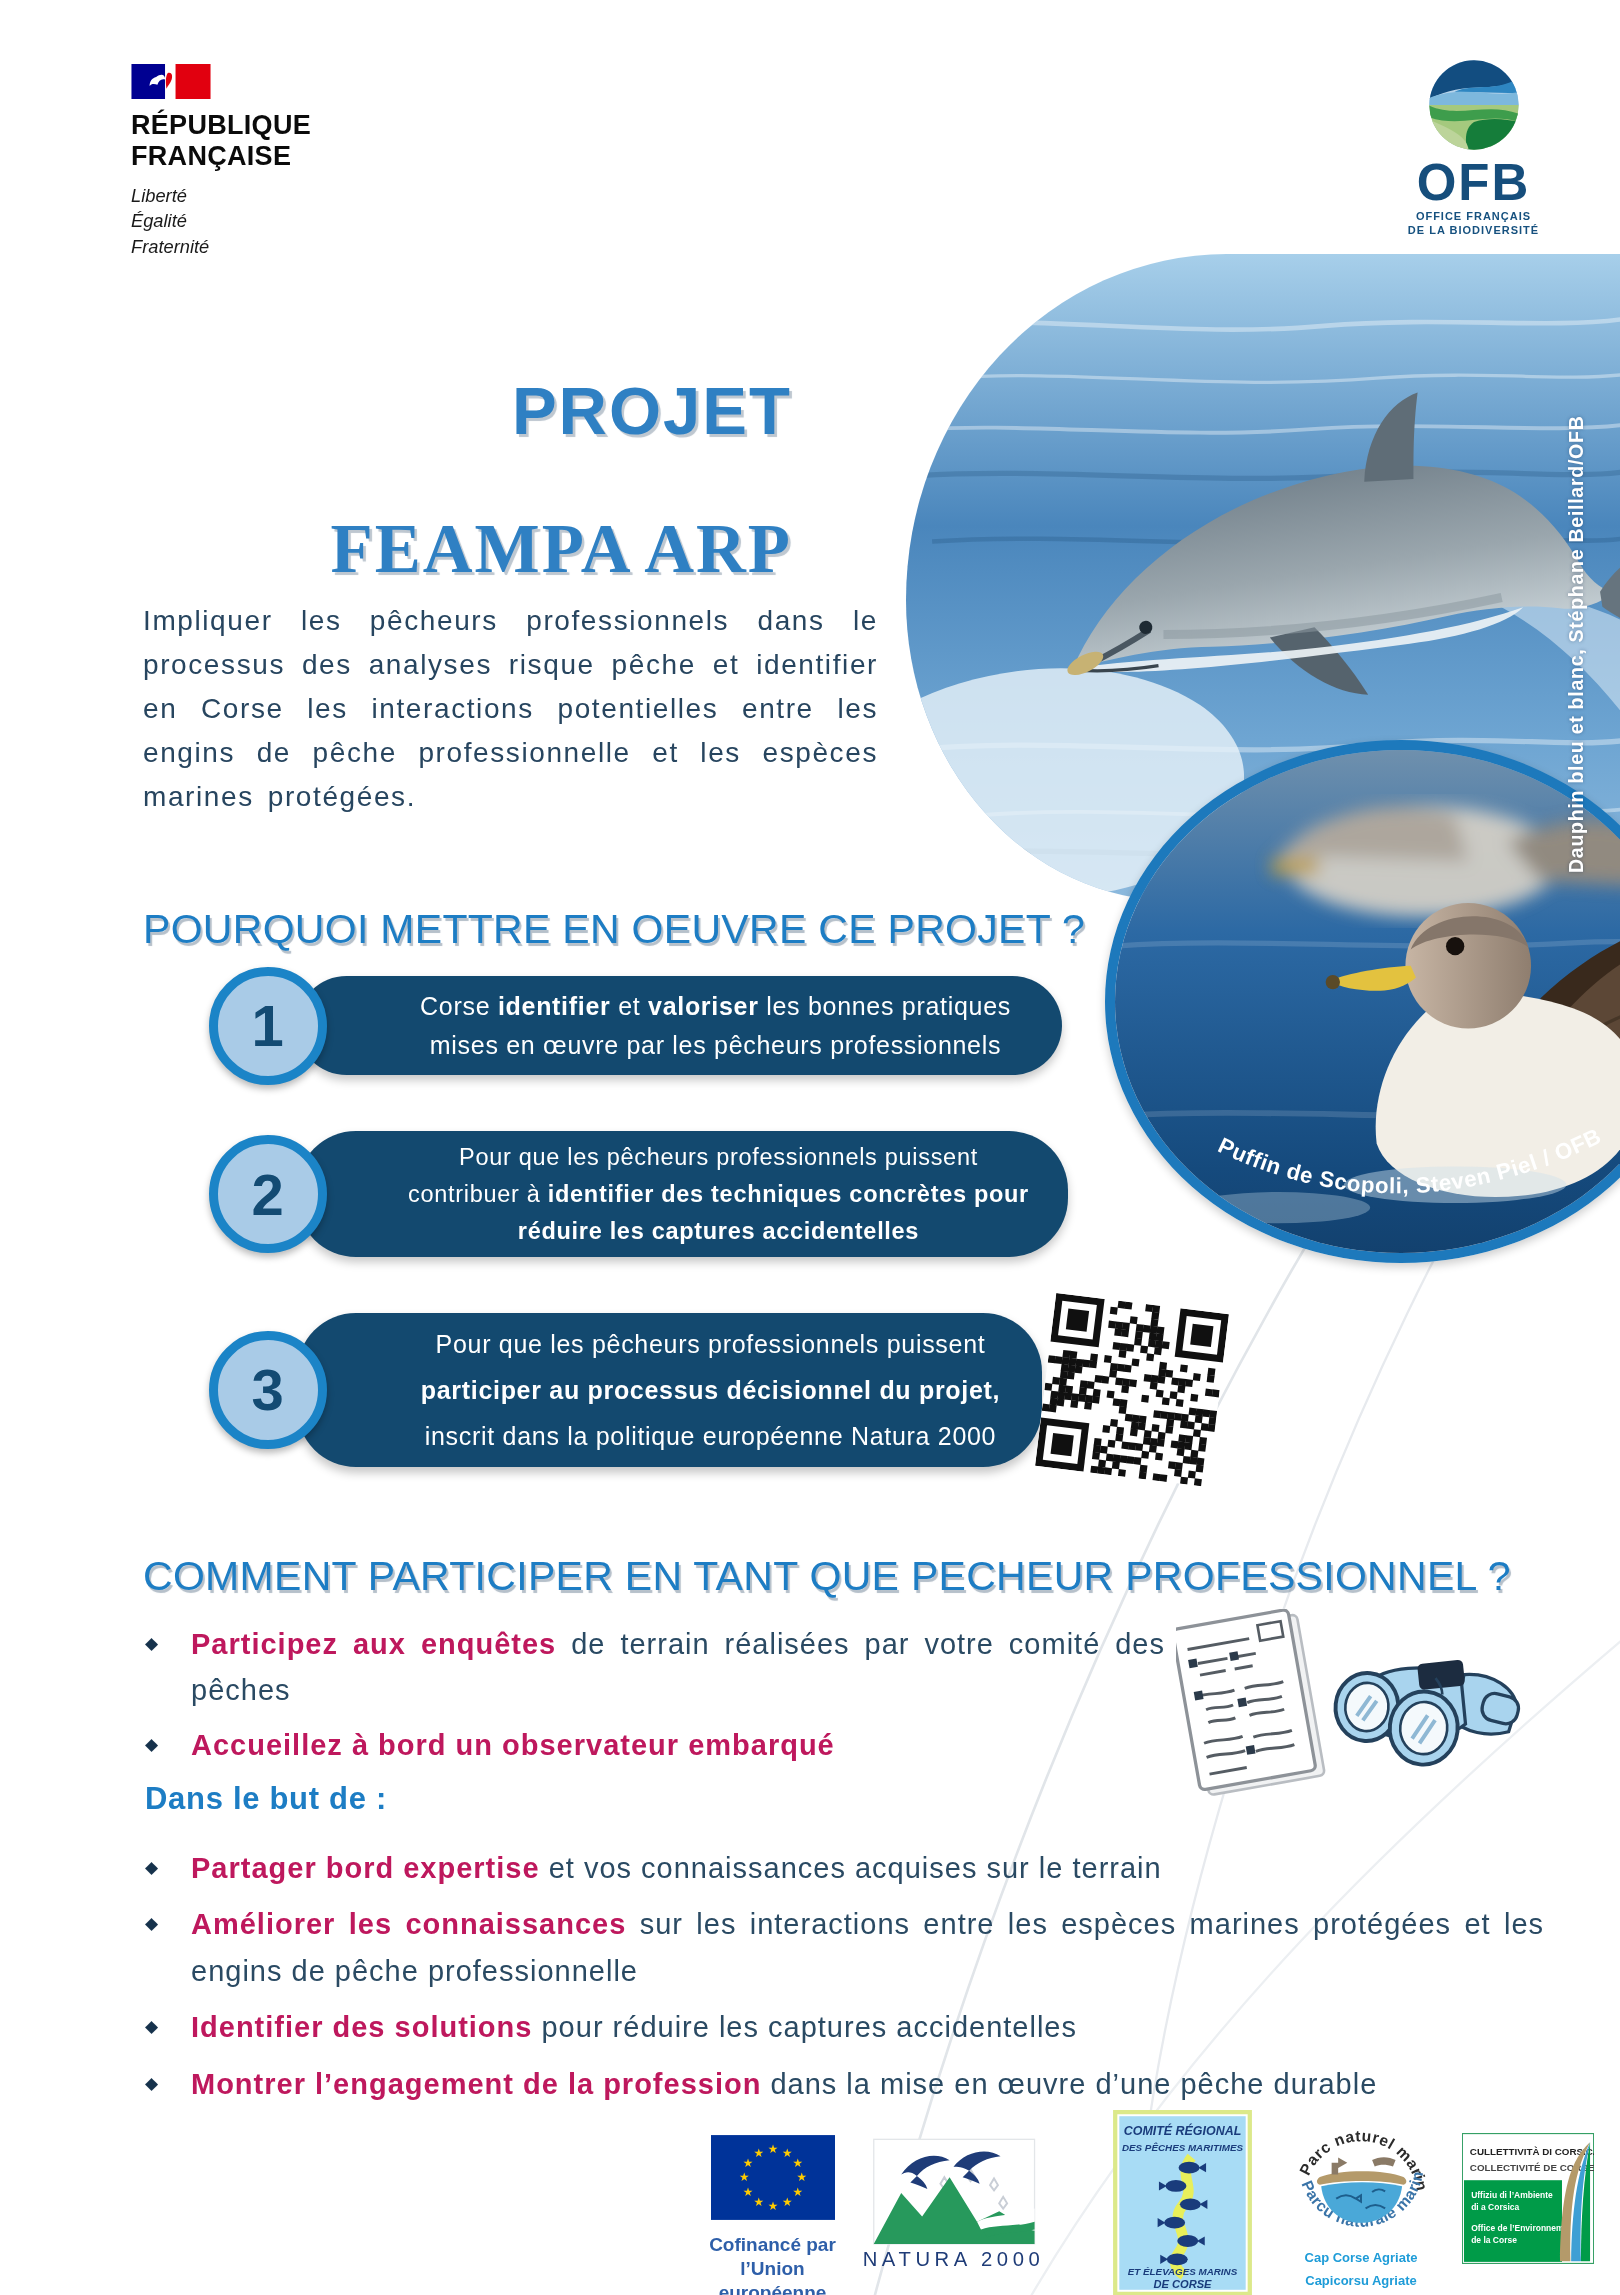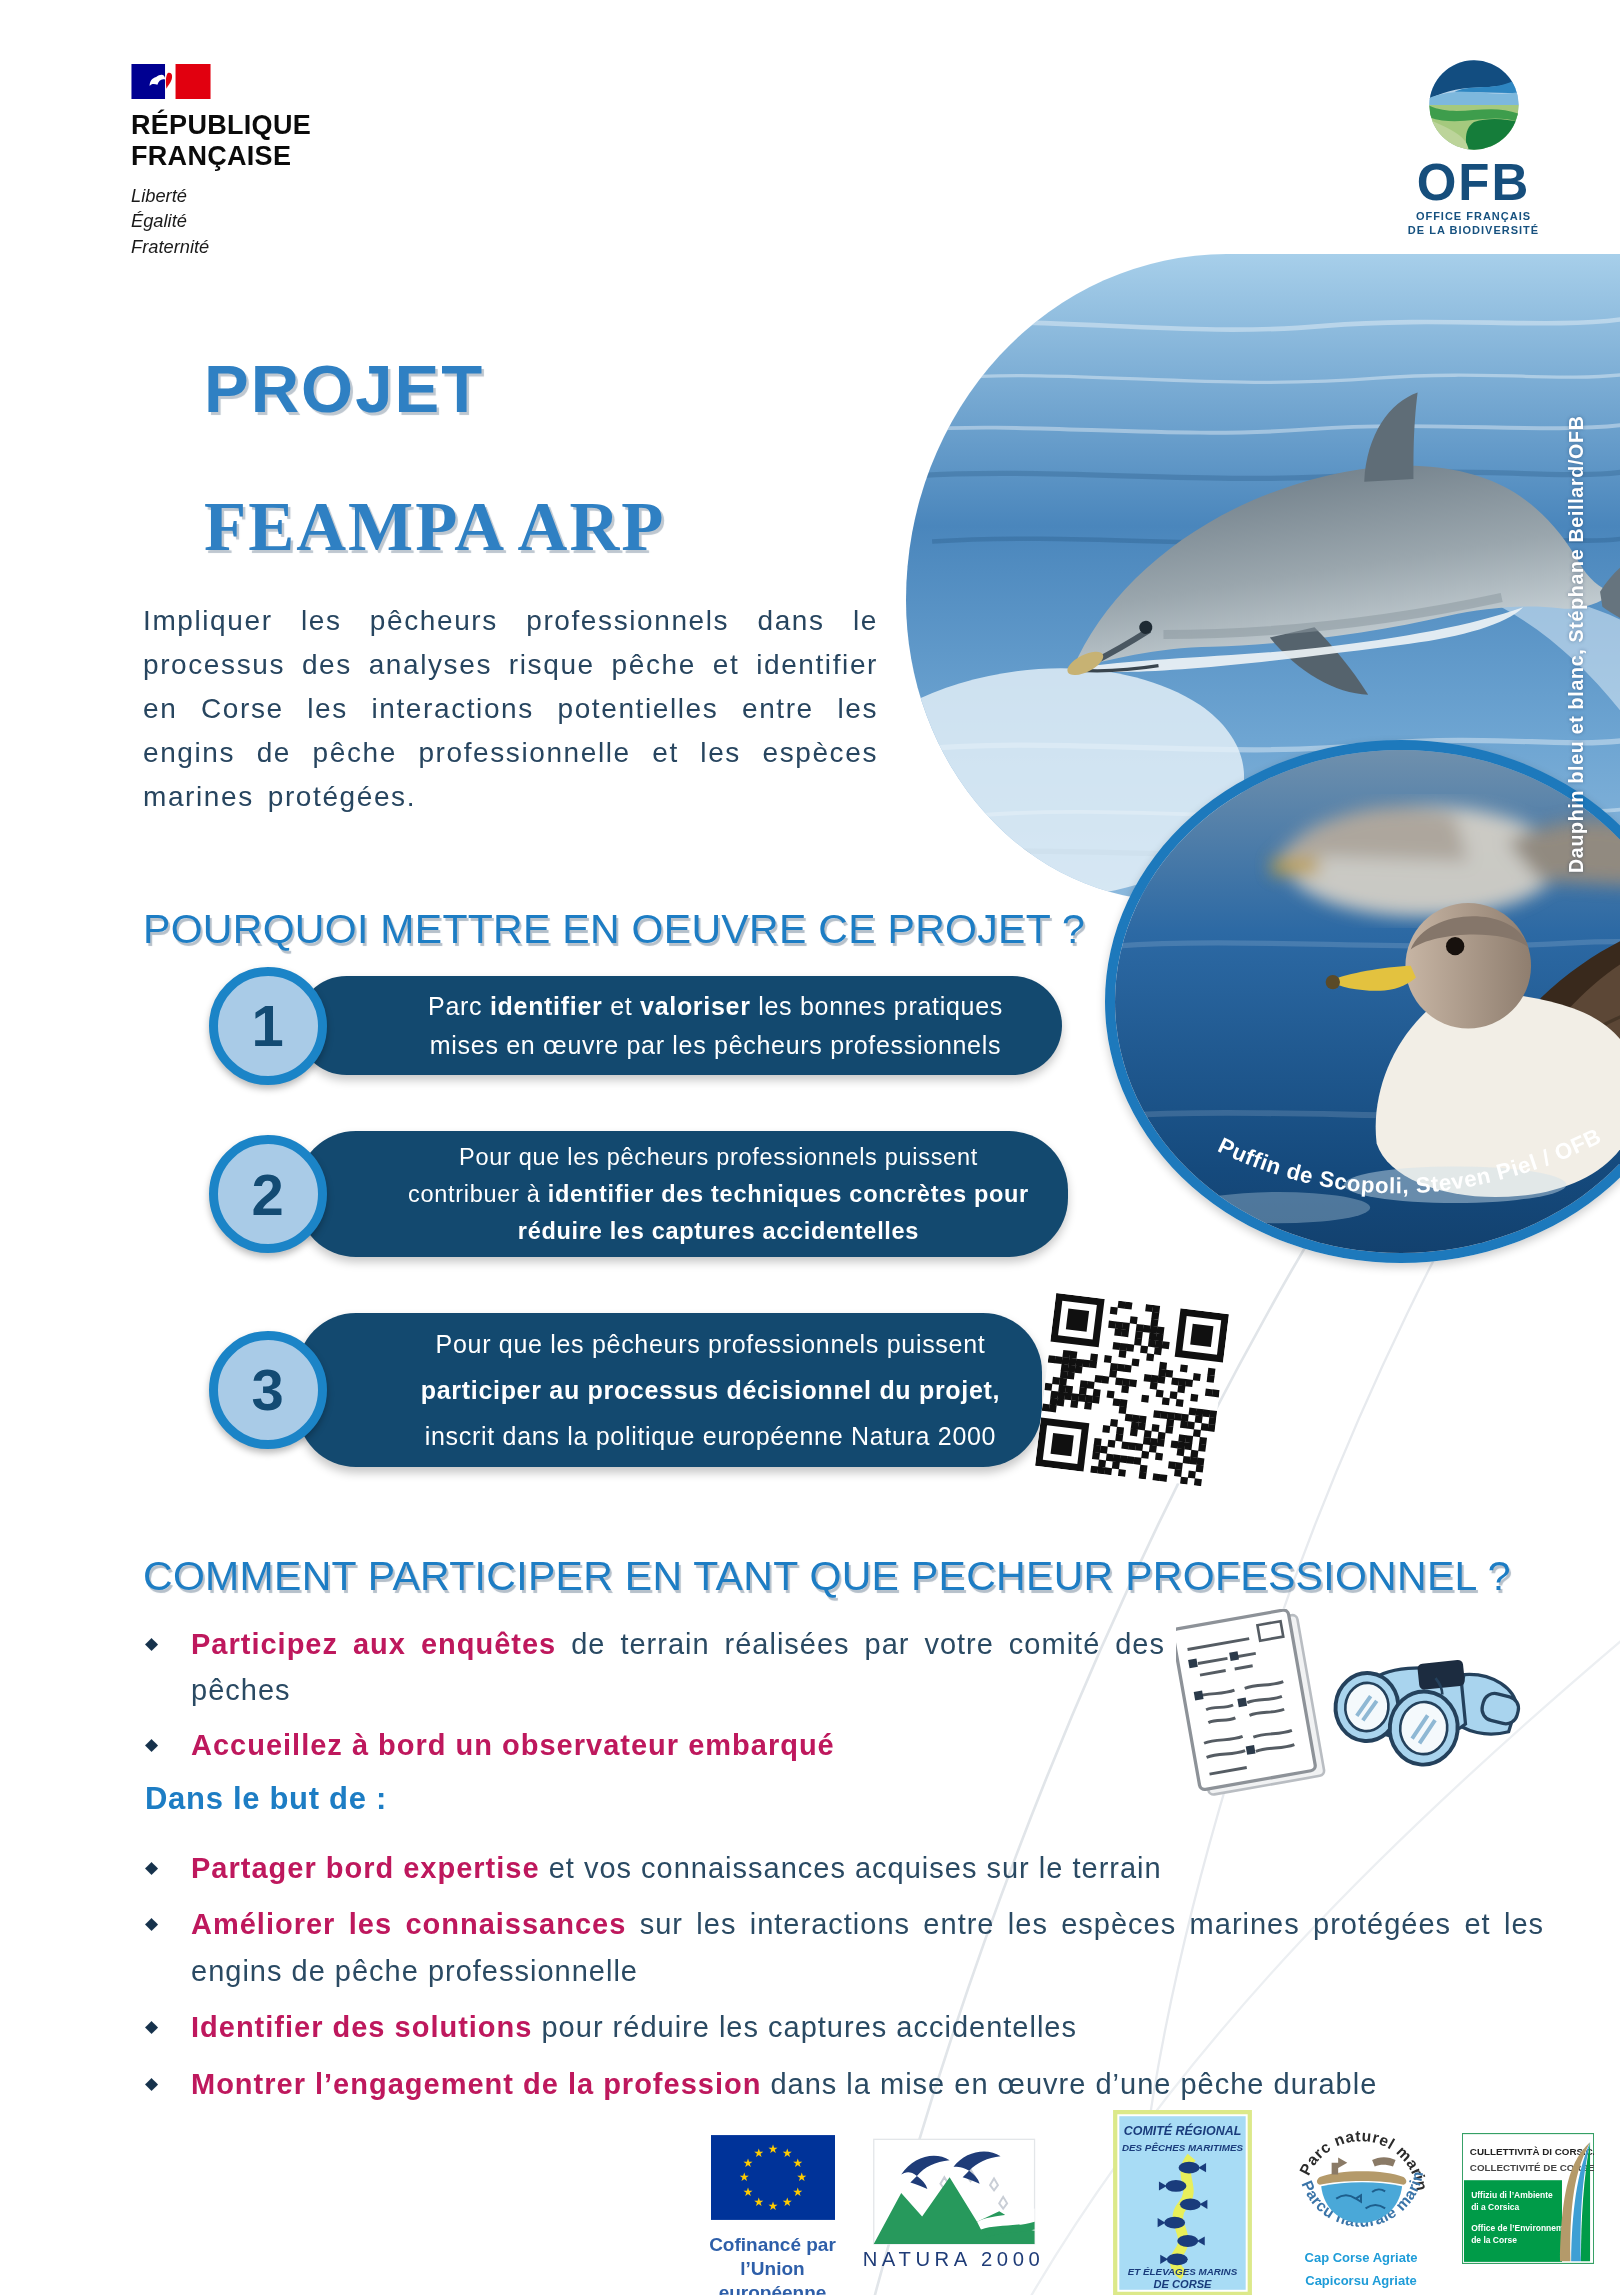--- a/index.html
+++ b/index.html
@@ -14,21 +14,21 @@
   .rf{left:131px;top:44px;width:275px;z-index:2;}
   .rf-name{font-weight:bold;color:#0b0b0b;font-size:27px;line-height:31px;letter-spacing:0.3px;margin-top:9.2px;}
   .rf-motto{margin-top:10.5px;font-family:"Liberation Serif",serif;font-style:italic;font-size:18.3px;line-height:25.5px;color:#1a1a1a;}
 
   
   .ofb{left:1385px;top:39px;width:177px;text-align:center;z-index:2;}
   .ofb-acronym{font-weight:bold;color:#164e7c;font-size:51px;letter-spacing:2px;line-height:52px;margin-top:3.9px;}
   .ofb-sub{font-weight:bold;color:#16517f;font-size:11px;line-height:14.4px;letter-spacing:1px;}
 
   
-  .title{left:204px;top:266px;width:588px;text-align:left;z-index:2;}
+  .title{left:204px;top:288px;width:588px;text-align:right;z-index:2;}
   .title p{color:#2f80c3;font-weight:bold;letter-spacing:2px;text-shadow:2.6px 3.3px 0.7px rgba(110,130,150,.45);}
   .title-l1{font-size:67px;line-height:71px;}
   .title-l2{font-size:69px;line-height:72px;margin-top:52px;font-family:Liberation Serif, serif;}
 
   
   .intro{left:143px;top:551px;width:735px;z-index:2;color:#27455f;font-size:28px;line-height:44px;
          letter-spacing:1.6px;word-spacing:4.6px;text-align:justify;}
 
   
   .sec-heading{z-index:2;color:#1d7dc4;font-weight:normal;font-size:41px;letter-spacing:0.3px;
@@ -246,21 +246,21 @@
       </text>
     </svg>
   </div>
 
   <h2 class="abs sec-heading why-heading">POURQUOI METTRE EN OEUVRE CE PROJET ?</h2>
 
   <div class="abs pill pill1">
     <div class="numcircle">
       <span>1</span>
     </div>
-    <p><span>Parc </span><span class="rb">identifier</span><span> et </span><span class="rb">valoriser</span><span> les bonnes pratiques</span><br><span>mises en œuvre par les pêcheurs professionnels</span></p>
+    <p><span>Corse </span><span class="rb">identifier</span><span> et </span><span class="rb">valoriser</span><span> les bonnes pratiques</span><br><span>mises en œuvre par les pêcheurs professionnels</span></p>
   </div>
 
   <div class="abs pill pill2">
     <div class="numcircle">
       <span>2</span>
     </div>
     <p><span>Pour que les pêcheurs professionnels puissent</span><br><span>contribuer à </span><span class="rb">identifier des techniques concrètes pour</span><br><span class="rb">réduire les captures accidentelles</span></p>
   </div>
 
   <div class="abs pill pill3">

